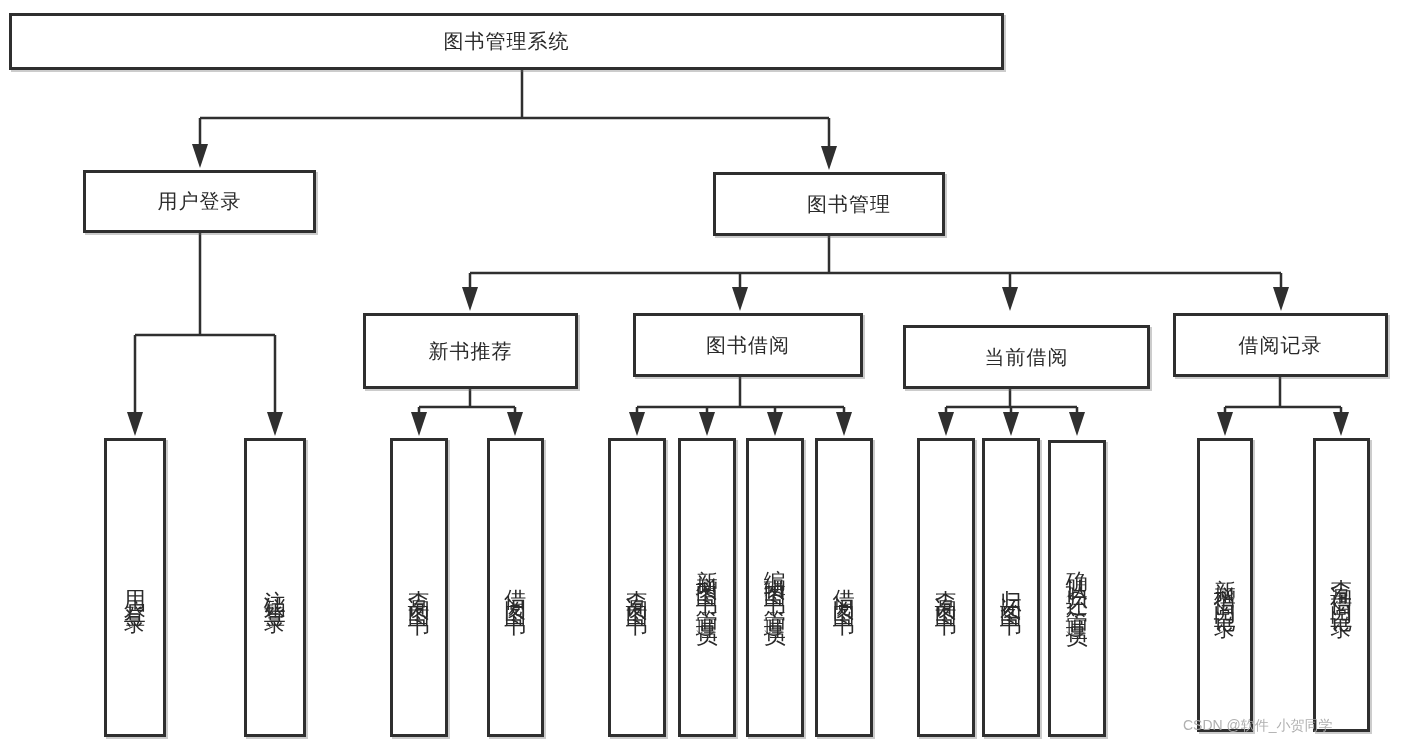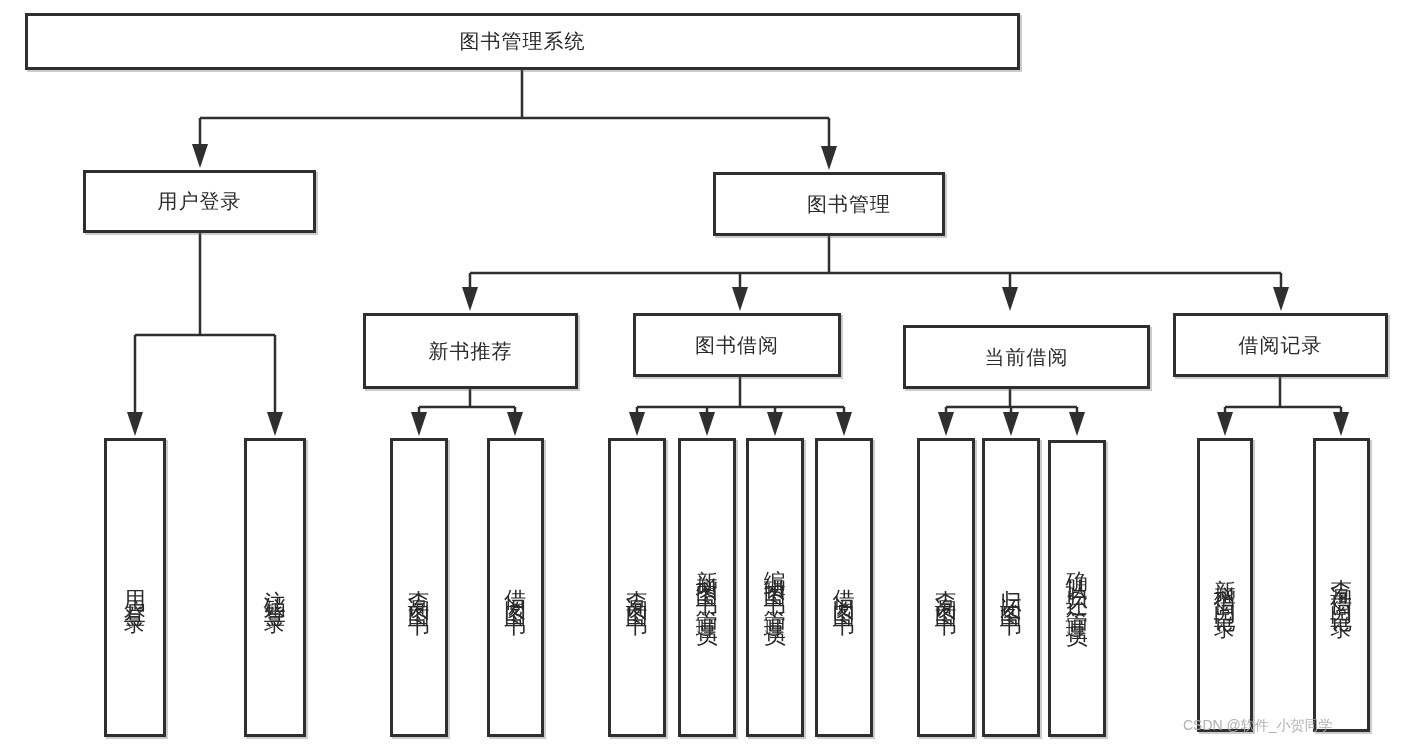--- a/index.html
+++ b/index.html
@@ -85,27 +85,27 @@
       <polygon points="767,412 783,412 775,436"></polygon>
       <polygon points="836,412 852,412 844,436"></polygon>
       <polygon points="938,412 954,412 946,436"></polygon>
       <polygon points="1003,412 1019,412 1011,436"></polygon>
       <polygon points="1069,412 1085,412 1077,436"></polygon>
       <polygon points="1217,412 1233,412 1225,436"></polygon>
       <polygon points="1333,412 1349,412 1341,436"></polygon>
     </g>
   </svg>
 
-  <div class="box hbox" style="left:25px; top:13px; width:995px; height:57px;">图书管理系统</div>
+  <div class="box hbox" style="left:9px; top:13px; width:995px; height:57px;">图书管理系统</div>
 
   <div class="box hbox" style="left:83px; top:170px; width:233px; height:63px;">用户登录</div>
   <div class="box hbox" style="left:713px; top:172px; width:232px; height:64px;padding-left:40px;">图书管理</div>
 
   <div class="box hbox" style="left:363px; top:313px; width:215px; height:76px;">新书推荐</div>
-  <div class="box hbox" style="left:633px; top:313px; width:208px; height:64px;">图书借阅</div>
+  <div class="box hbox" style="left:633px; top:313px; width:230px; height:64px;">图书借阅</div>
   <div class="box hbox" style="left:903px; top:313px; width:247px; height:64px;margin-top:12px;">当前借阅</div>
   <div class="box hbox" style="left:1173px; top:313px; width:215px; height:64px;">借阅记录</div>
 
   <div class="box leaf" style="left:104px; top:438px; width:62px; height:299px;">
     <span class="vtext">用户登录</span>
   </div>
   <div class="box leaf" style="left:244px; top:438px; width:62px; height:299px;">
     <span class="vtext">注销登录</span>
   </div>
 

